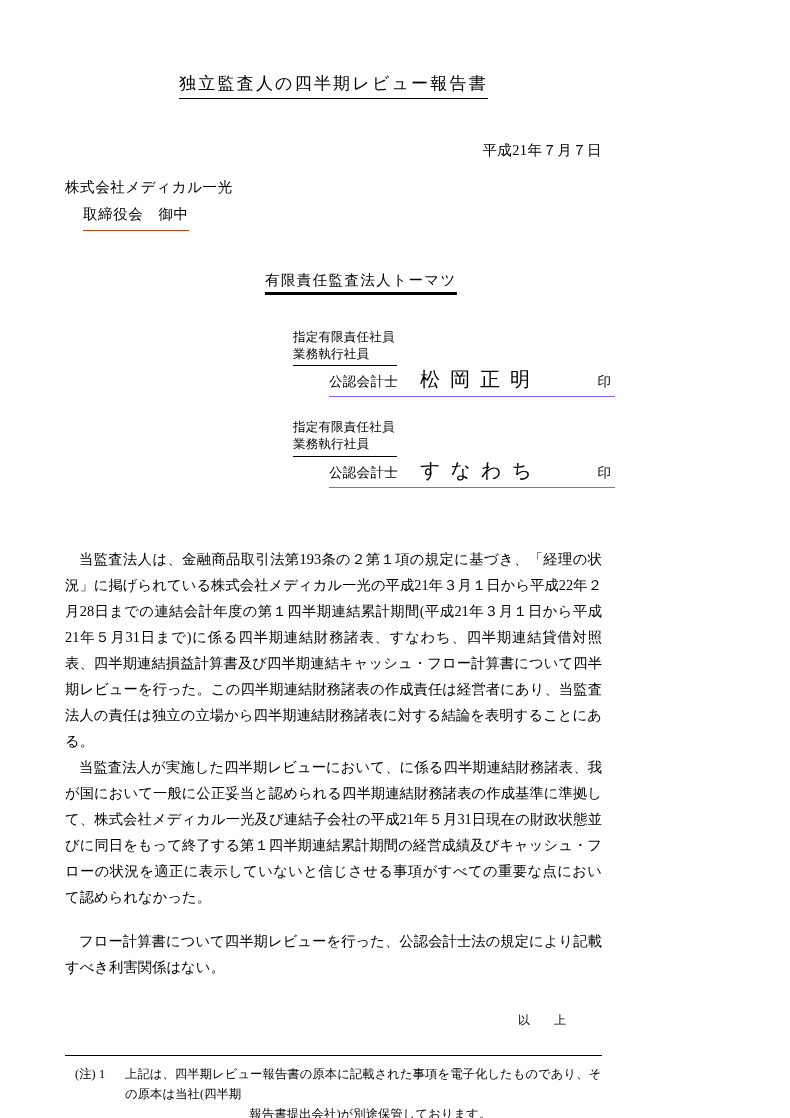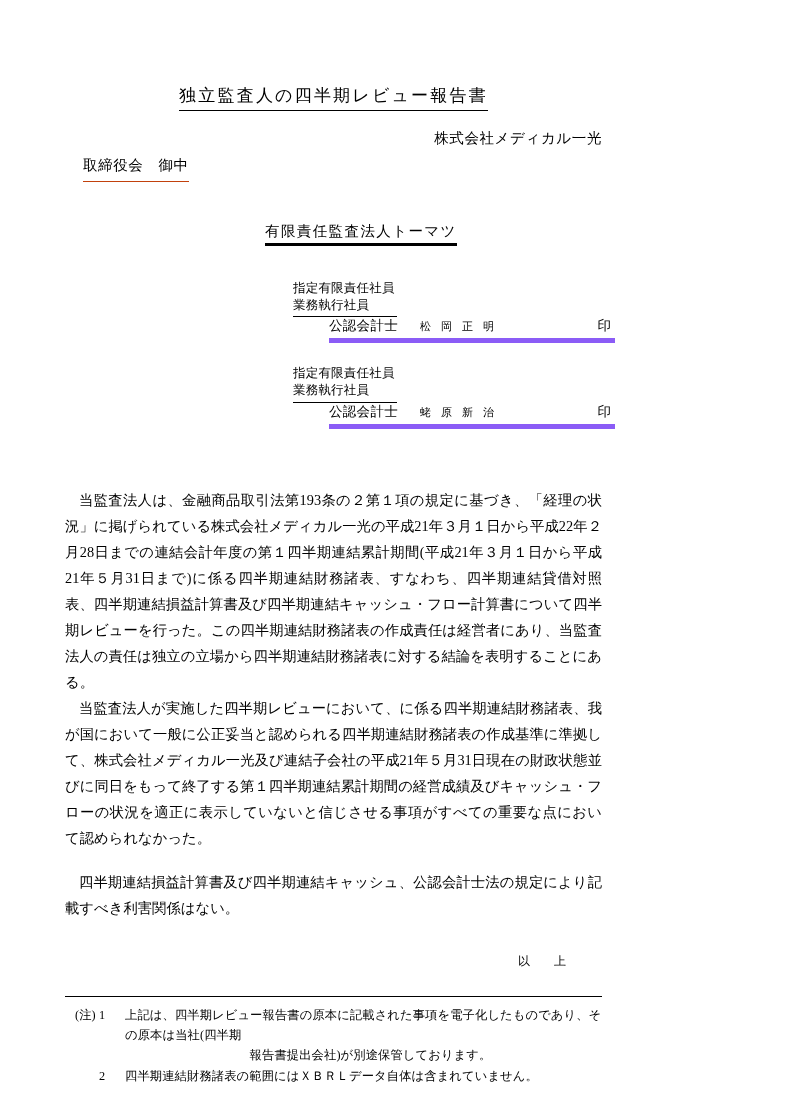--- a/index.html
+++ b/index.html
@@ -13,21 +13,21 @@
     position: relative;
     font-family: "Liberation Serif", "DejaVu Serif", serif;
     color: #000000;
     -webkit-font-smoothing: antialiased;
   }
   .page {
     position: relative;
     width: 667px;
     height: 1118px;
     box-sizing: border-box;
-    padding: 16px 65px;
+    padding: 4px 65px;
   }
 
   
   .title-wrap {
     text-align: center;
     padding-top: 68px;
   }
   .doc-title {
     display: inline-block;
     font-size: 17px;
@@ -46,21 +46,20 @@
   }
 
   
   .addressee-block {
     margin-top: 14px;
     font-size: 14.5px;
     letter-spacing: 0.6px;
   }
   .addressee-company {
     line-height: 1.9;
-    text-align: right;
   }
   .addressee-board-row {
     padding-left: 18px;
     line-height: 1.9;
   }
   .addressee-board {
     display: inline-block;
     border-bottom: 1px solid #c2410c;
     padding-bottom: 1px;
   }
@@ -92,33 +91,33 @@
     width: 104px;
     font-size: 12.5px;
     line-height: 1.34;
     letter-spacing: 0.2px;
     border-bottom: 1px solid #000;
     padding-bottom: 3px;
     white-space: pre-line;
   }
   .sig-name-block {
     margin-left: 36px;
-    border-bottom: 5px solid #8b5cf6;
+    border-bottom: 1px solid #8b5cf6;
     padding-bottom: 3px;
     display: flex;
     align-items: baseline;
     width: 286px;
   }
   .sig-qual {
     font-size: 13.5px;
     letter-spacing: 0.3px;
     white-space: nowrap;
   }
   .sig-name {
-    font-size: 11px;
+    font-size: 20px;
     margin-left: 22px;
     letter-spacing: 10px;
     white-space: nowrap;
   }
   .sig-seal {
     font-size: 13.5px;
     margin-left: auto;
     padding-right: 4px;
   }
 
@@ -187,20 +186,21 @@
 </style>
 </head>
 <body>
 
 <div class="page">
 
   <div class="title-wrap">
     <span class="doc-title">独立監査人の四半期レビュー報告書</span>
   </div>
 
+  <div class="date-line">平成21年７月７日</div>
 
   <div class="addressee-block">
     <div class="addressee-company">株式会社メディカル一光</div>
     <div class="addressee-board-row">
       <span class="addressee-board">取締役会　御中</span>
     </div>
   </div>
 
   <div class="firm-row">
     <span class="firm-name">有限責任監査法人トーマツ</span>
@@ -216,31 +216,31 @@
         <span class="sig-name">松岡正明</span>
         <span class="sig-seal">印</span>
       </div>
     </div>
 
     <div class="sig-row">
       <div class="sig-role">指定有限責任社員
 業務執行社員</div>
       <div class="sig-name-block">
         <span class="sig-qual">公認会計士</span>
-        <span class="sig-name">蛯原新治</span>
+        <span class="sig-name">すなわち</span>
         <span class="sig-seal">印</span>
       </div>
     </div>
 
   </div>
 
   <div class="body-area">
     <p class="body-para">当監査法人は、金融商品取引法第193条の２第１項の規定に基づき、「経理の状況」に掲げられている株式会社メディカル一光の平成21年３月１日から平成22年２月28日までの連結会計年度の第１四半期連結累計期間(平成21年３月１日から平成21年５月31日まで)に係る四半期連結財務諸表、すなわち、四半期連結貸借対照表、四半期連結損益計算書及び四半期連結キャッシュ・フロー計算書について四半期レビューを行った。この四半期連結財務諸表の作成責任は経営者にあり、当監査法人の責任は独立の立場から四半期連結財務諸表に対する結論を表明することにある。</p>
     <p class="body-para">当監査法人が実施した四半期レビューにおいて、に係る四半期連結財務諸表、我が国において一般に公正妥当と認められる四半期連結財務諸表の作成基準に準拠して、株式会社メディカル一光及び連結子会社の平成21年５月31日現在の財政状態並びに同日をもって終了する第１四半期連結累計期間の経営成績及びキャッシュ・フローの状況を適正に表示していないと信じさせる事項がすべての重要な点において認められなかった。</p>
-    <p class="body-para gap-para">四半期連結損益計算書及び四半期連結キャッシュ、公認会計士法の規定により記載すべき利害関係はない。</p>
+    <p class="body-para gap-para">フロー計算書について四半期レビューを行った、公認会計士法の規定により記載すべき利害関係はない。</p>
   </div>
 
   <div class="closing">以　上</div>
 
   <hr class="notes-rule">
 
   <div class="notes">
     <div class="note-item">
       <span class="note-label">(注)</span>
       <span class="note-num">1</span>

